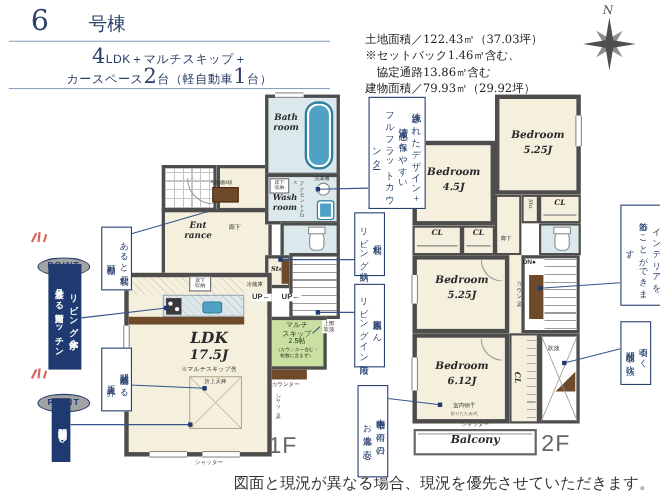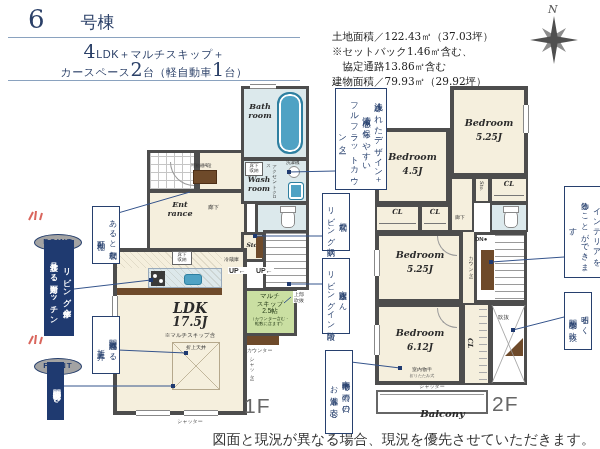--- a/index.html
+++ b/index.html
@@ -241,21 +241,21 @@
   </div>
   <div class="abs label-en" style="left:466px;top:338px;font-size:7px;writing-mode:vertical-rl;">CL</div>
 
   <div class="room" style="left:490px;top:303px;width:37px;height:82px;border-width:3px;background:#fff;"></div>
   <div class="abs tiny" style="left:498px;top:314px;font-size:5.5px;background:#fff;z-index:6;">吹抜</div>
   <div class="abs" style="left:505px;top:338px;width:0;height:0;border-left:18px solid transparent;border-bottom:18px solid #6e4a2a;z-index:6;"></div>
 
   <div class="abs ctr tiny" style="left:408px;top:383px;width:48px;z-index:6;">シャッター</div>
   <div class="abs" style="left:376px;top:390px;width:112px;height:24px;border:2px solid #666;background:#fff;">
     <div class="abs" style="left:2px;top:2px;right:2px;height:1px;background:#999;"></div>
-    <div class="abs label-en" style="left:0;top:16px;width:129px;font-size:10px;text-align:center;">Balcony</div>
+    <div class="abs label-en" style="left:0;top:3px;width:108px;font-size:10px;text-align:center;">Balcony</div>
   </div>
   <div class="abs floorlabel" style="left:492px;top:392px;">2F</div>
 
   <div class="abs disc" style="right:5px;top:431px;">図面と現況が異なる場合、現況を優先させていただきます。</div>
 
   <svg class="overlay" width="600" height="449">
 
     <line x1="173" y1="343" x2="219" y2="389" stroke="#b5a88c" stroke-width="0.8"></line>
     <line x1="219" y1="343" x2="173" y2="389" stroke="#b5a88c" stroke-width="0.8"></line>
 

